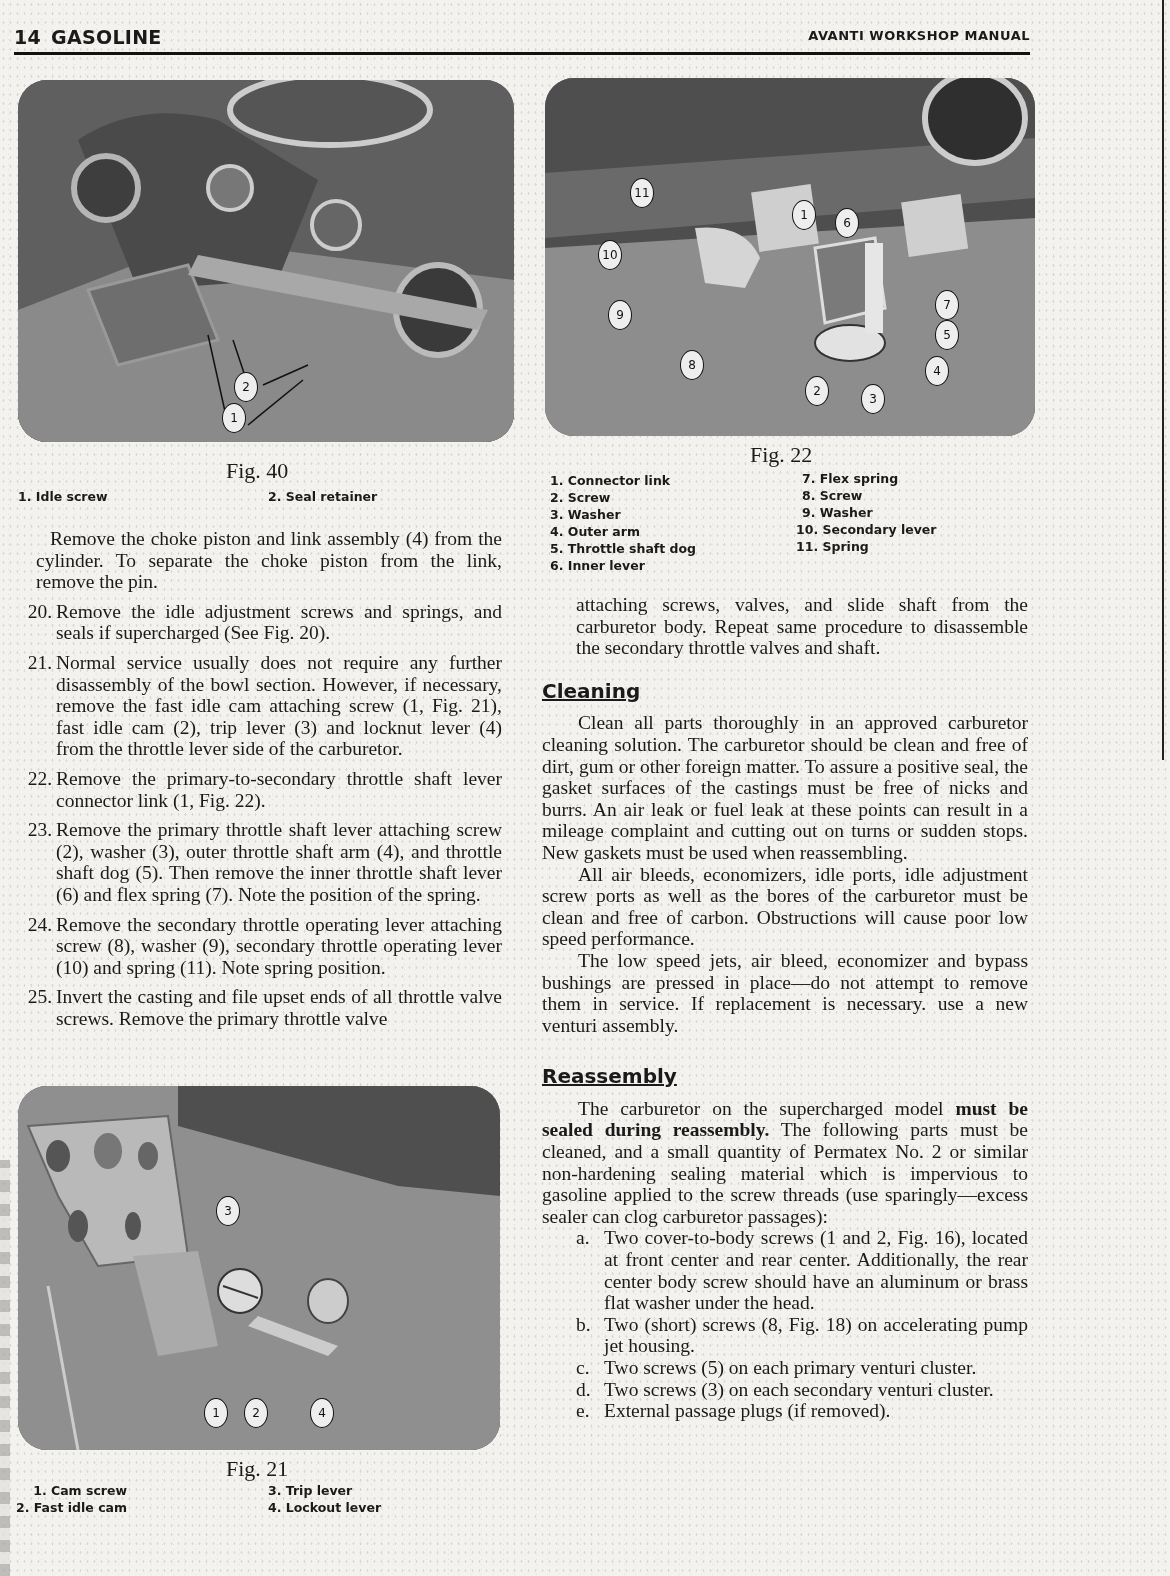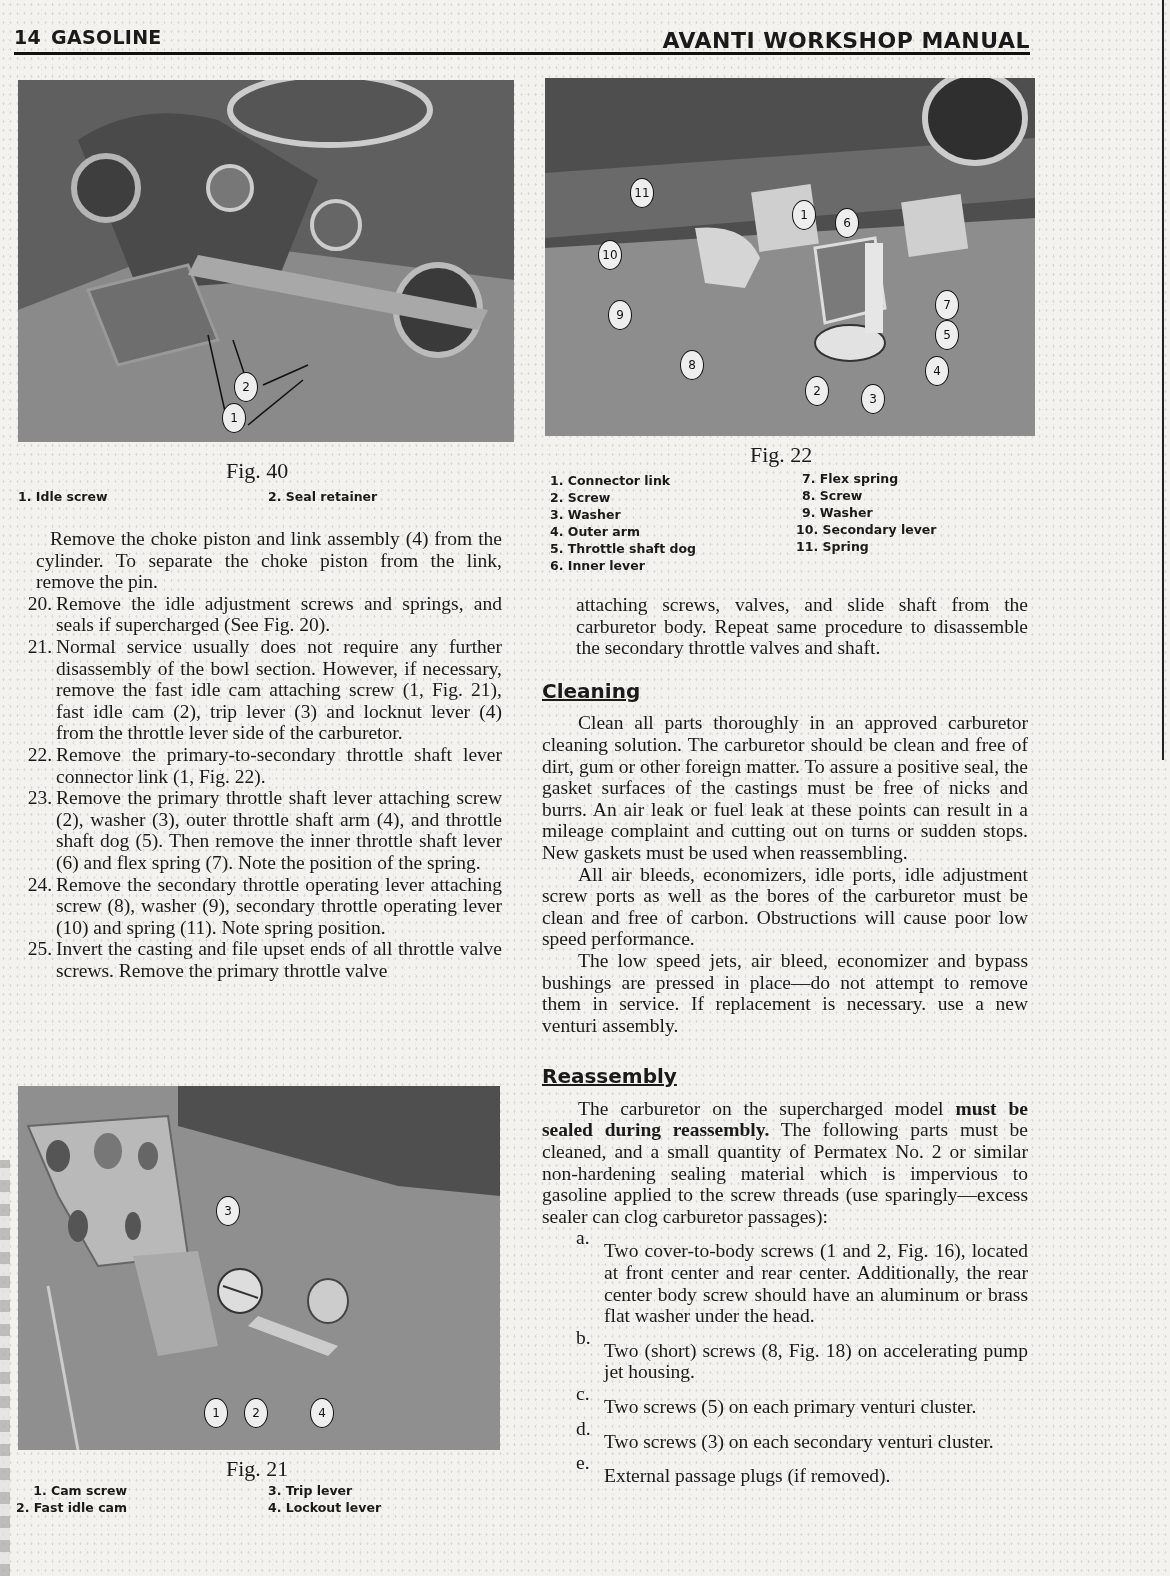--- a/index.html
+++ b/index.html
@@ -24,26 +24,27 @@
     }
     .right-edge {
       position: absolute; right: 6px; top: 0; width: 2px; height: 760px; background: #222;
     }
     .header {
       position: absolute; left: 14px; top: 26px; width: 1016px; height: 28px;
       font-family: "DejaVu Sans", sans-serif; font-weight: bold;
     }
     .header .left { position: absolute; left: 0; top: 0; font-size: 19px; letter-spacing: .3px; }
     .header .left .num { margin-right: 10px; }
-    .header .right { position: absolute; right: 0; top: 2px; font-size: 22px; letter-spacing: .5px; }
+    .header .right { position: absolute; right: 0; top: 2px; font-size: 13px; letter-spacing: .5px; }
     .header-rule { position: absolute; left: 14px; top: 52px; width: 1016px; height: 3px; background: #111; }
 
     .figure {
       position: absolute; background: #6b6b6b; overflow: hidden;
       box-shadow: inset 0 0 40px rgba(0,0,0,.45);
+      border-radius: 29px;
     }
     .figure svg { position: absolute; left: 0; top: 0; width: 100%; height: 100%; }
     .callout {
       position: absolute; width: 22px; height: 28px; border: 1.5px solid #111; border-radius: 50%;
       background: #eee; color: #111; font-family: "DejaVu Sans", sans-serif; font-size: 12px;
       display: flex; align-items: center; justify-content: center;
     }
 
     .fig-title {
       position: absolute; font-family: "Liberation Serif", serif; font-size: 22px; color: #1a1a1a;
@@ -52,30 +53,30 @@
       position: absolute; font-family: "DejaVu Sans", sans-serif; font-weight: bold;
       font-size: 12.5px; line-height: 17px; color: #1a1a1a;
     }
     .legend div { white-space: nowrap; }
 
     .col {
       position: absolute; font-size: 19.5px; line-height: 21.6px; text-align: justify;
     }
     .col p { margin: 0; }
     .indent { text-indent: 36px; }
-    .step { display: flex; }
+    .step { display: flex; margin-top: 8px; }
     .step .n { width: 34px; flex: none; text-align: right; padding-right: 4px; }
     .step .t { flex: 1; text-align: justify; }
     .heading {
       font-family: "DejaVu Sans", sans-serif; font-weight: bold; font-size: 20px;
       margin: 22px 0 10px 0; text-indent: 0 !important; text-decoration: underline;
     }
     .sub { display: flex; margin-left: 34px; }
     .sub .n { width: 28px; flex: none; }
-    .sub .t { flex: 1; text-align: justify; margin-top: 13px; }
+    .sub .t { flex: 1; text-align: justify; }
     b { font-weight: bold; }
   </style>
 </head>
 <body>
 
 <div class="speckle"></div>
 <div class="left-strip"></div>
 <div class="right-edge"></div>
 
 <div class="header">

